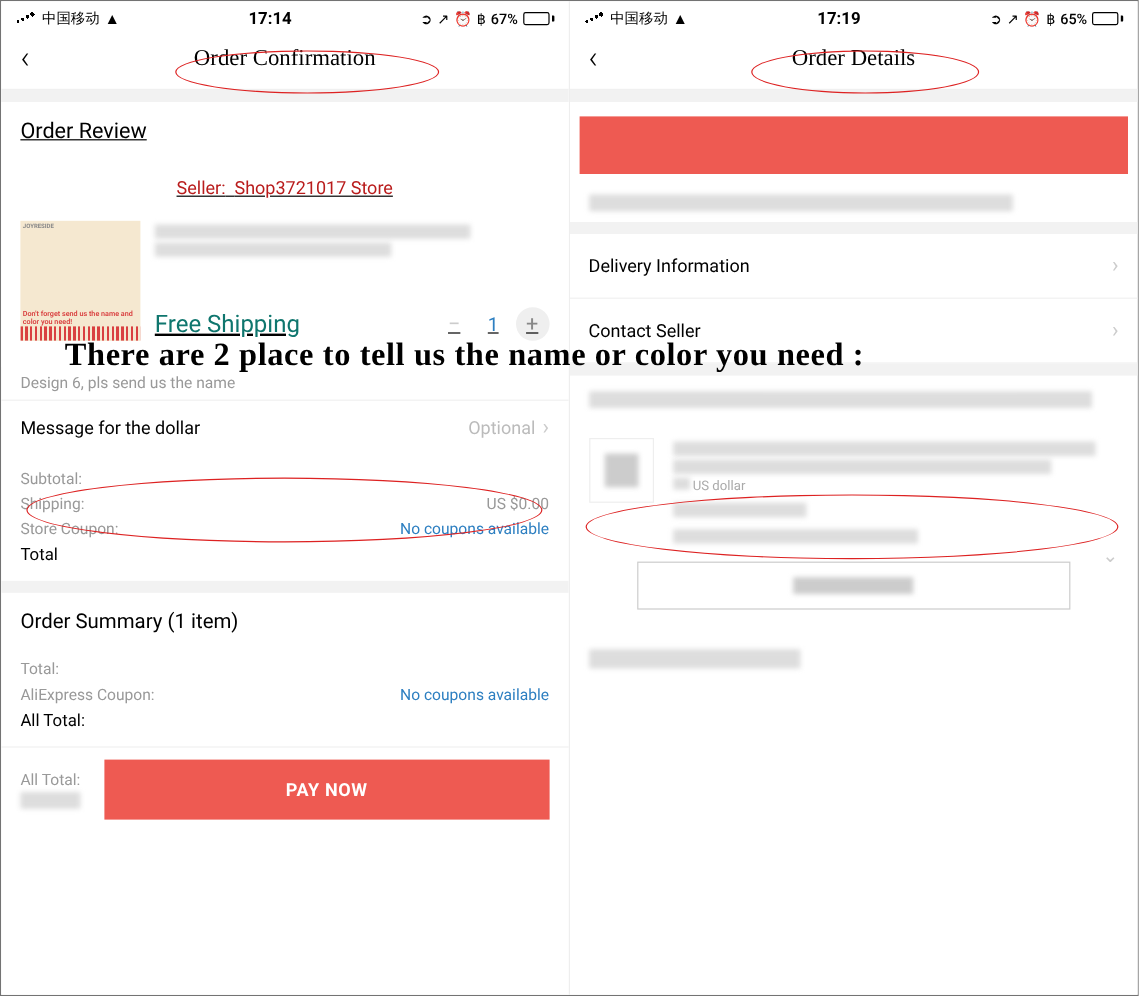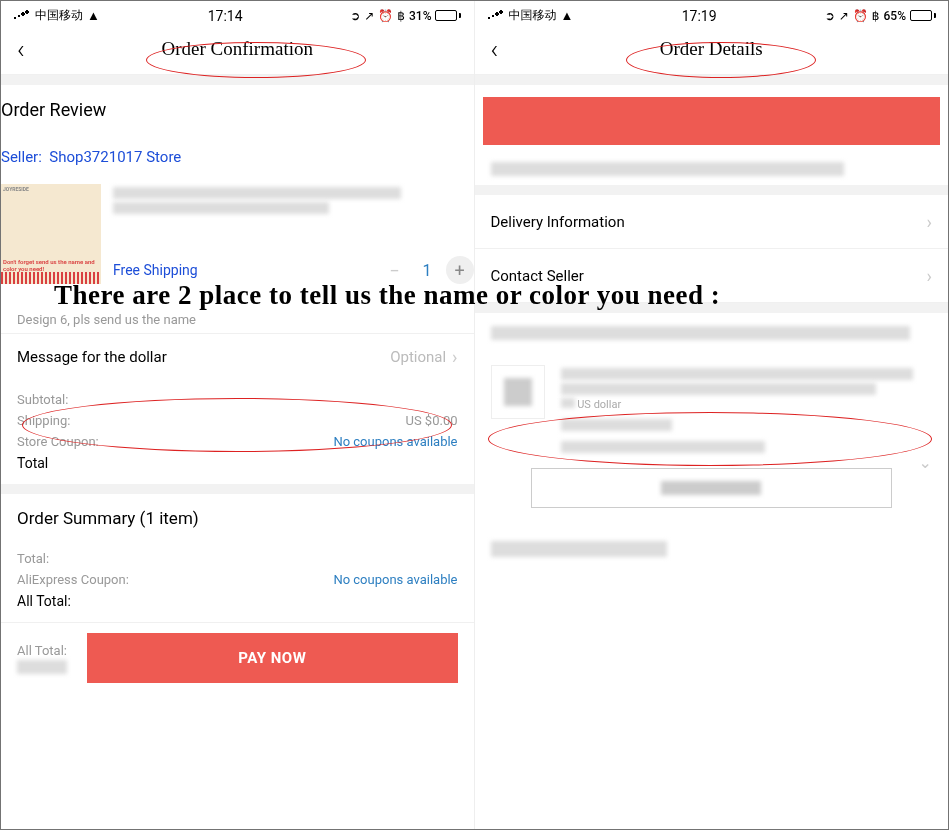--- a/index.html
+++ b/index.html
@@ -49,21 +49,21 @@
       background-image: radial-gradient(circle at 2px 8px, #000 1.2px, transparent 1.2px),
                         radial-gradient(circle at 6px 6px, #000 1.4px, transparent 1.4px),
                         radial-gradient(circle at 10px 4px, #000 1.6px, transparent 1.6px),
                         radial-gradient(circle at 14px 2px, #000 1.8px, transparent 1.8px);
     }
     .wifi-icon {
       display: inline-block;
       font-size: 13px;
     }
     .status-center {
-      font-weight: 400;
+      font-weight: 700;
       font-size: 14px;
     }
     .battery {
       display: inline-flex;
       align-items: center;
       gap: 2px;
     }
     .battery-body {
       width: 22px; height: 11px;
       border: 1px solid #000;
@@ -108,32 +108,34 @@
     }
 
     .section-gap {
       height: 10px;
       background: #f2f2f2;
     }
 
     
     .section {
       background: #fff;
-      padding: 14px 0;
+      padding: 14px 16px;
+      text-decoration: underline;
     }
     .section-title {
       font-size: 18px;
       font-weight: 400;
       color: #000;
       margin-bottom: 6px;
     }
     .seller-line {
       font-size: 15px;
-      color: #1d4ed8;
+      color: #b91c1c;
       padding: 6px 0 10px;
+      text-align: center;
     }
 
     
     .product-row {
       display: flex;
       gap: 12px;
       padding: 8px 0;
     }
     .product-thumb {
       width: 100px;
@@ -178,22 +180,22 @@
       border-radius: 1px;
     }
     .blur-line.short { width: 60%; }
     .blur-line.med { width: 80%; }
     .ship-row {
       display: flex;
       align-items: center;
       justify-content: space-between;
     }
     .free-ship {
-      color: #1d4ed8;
-      font-size: 14px;
+      color: #0f766e;
+      font-size: 20px;
     }
     .qty-control {
       display: flex;
       align-items: center;
       gap: 14px;
     }
     .qty-btn {
       width: 28px; height: 28px;
       border-radius: 50%;
       background: #efefef;
@@ -396,21 +398,21 @@
         <span class="signal-dots"></span>
         <span>中国移动</span>
         <span class="wifi-icon">▲</span>
       </div>
       <div class="status-center">17:14</div>
       <div class="status-right">
         <span>➲</span>
         <span>↗</span>
         <span>⏰</span>
         <span>฿</span>
-        <span>31%</span>
+        <span>67%</span>
         <span class="battery">
           <span class="battery-body"><span class="battery-fill"></span></span>
           <span class="battery-tip"></span>
         </span>
       </div>
     </div>
 
     <div class="nav-bar">
       <span class="back-arrow">‹</span>
       <span class="nav-title">Order Confirmation</span>

